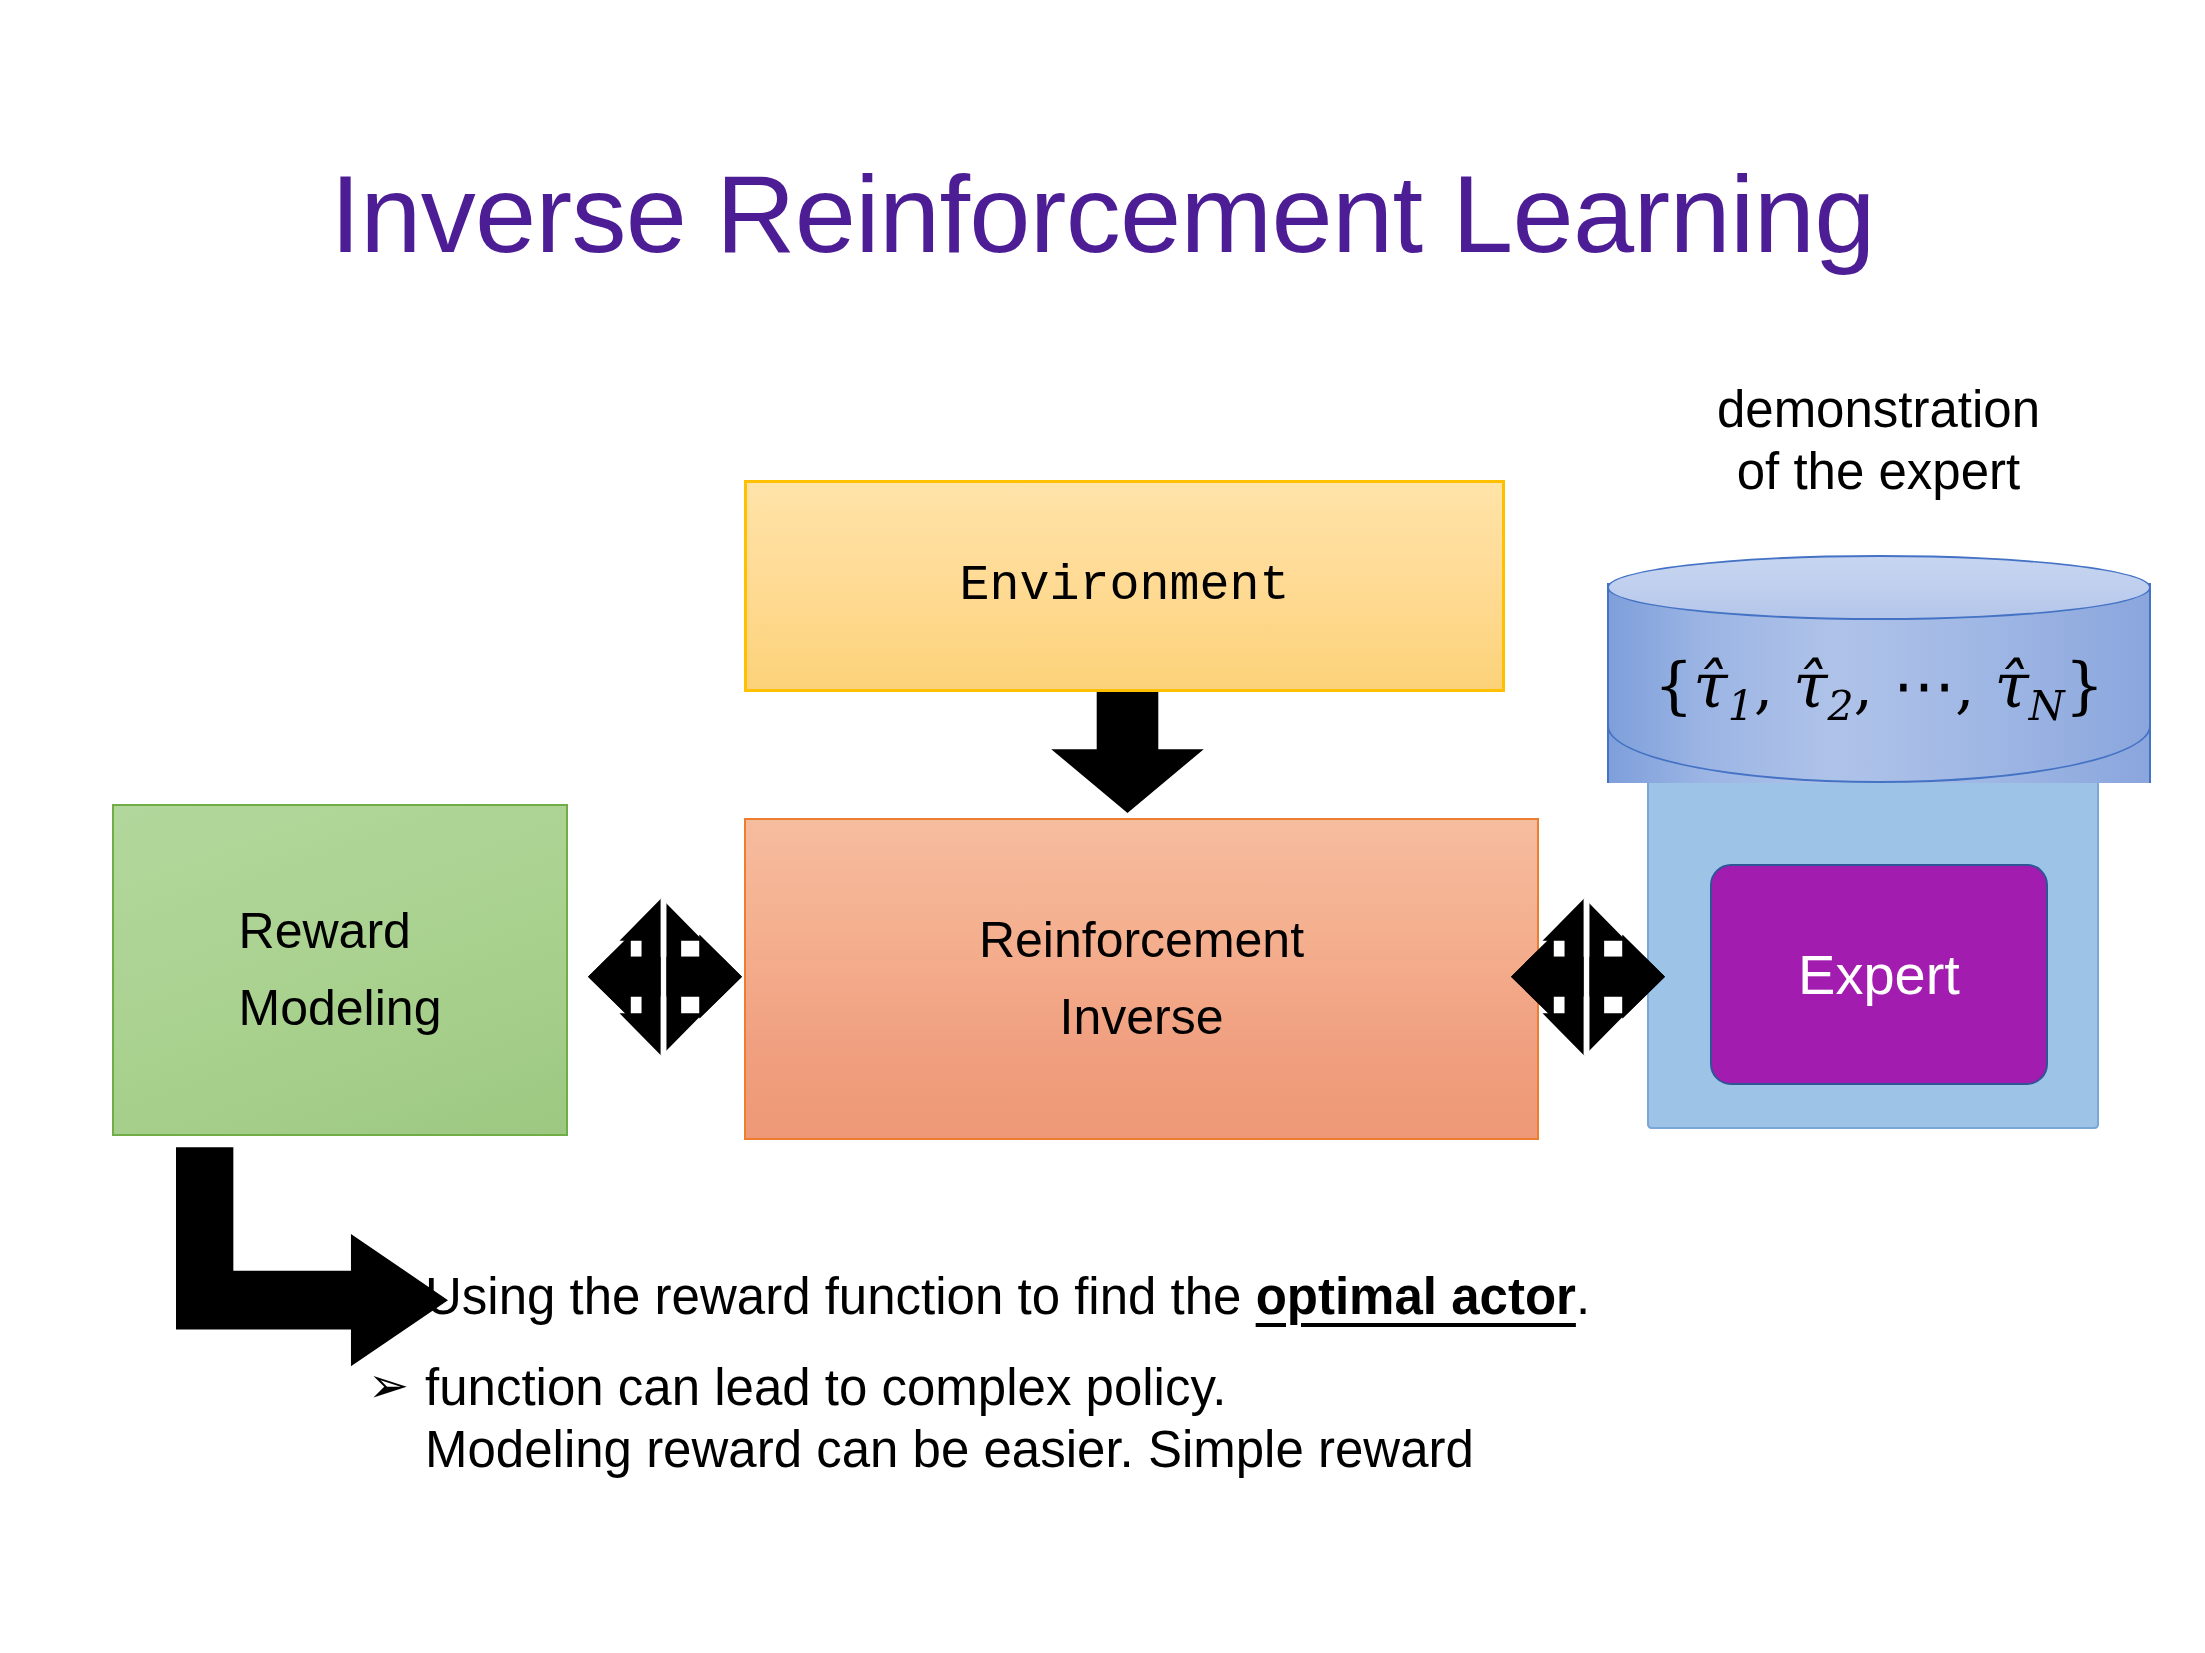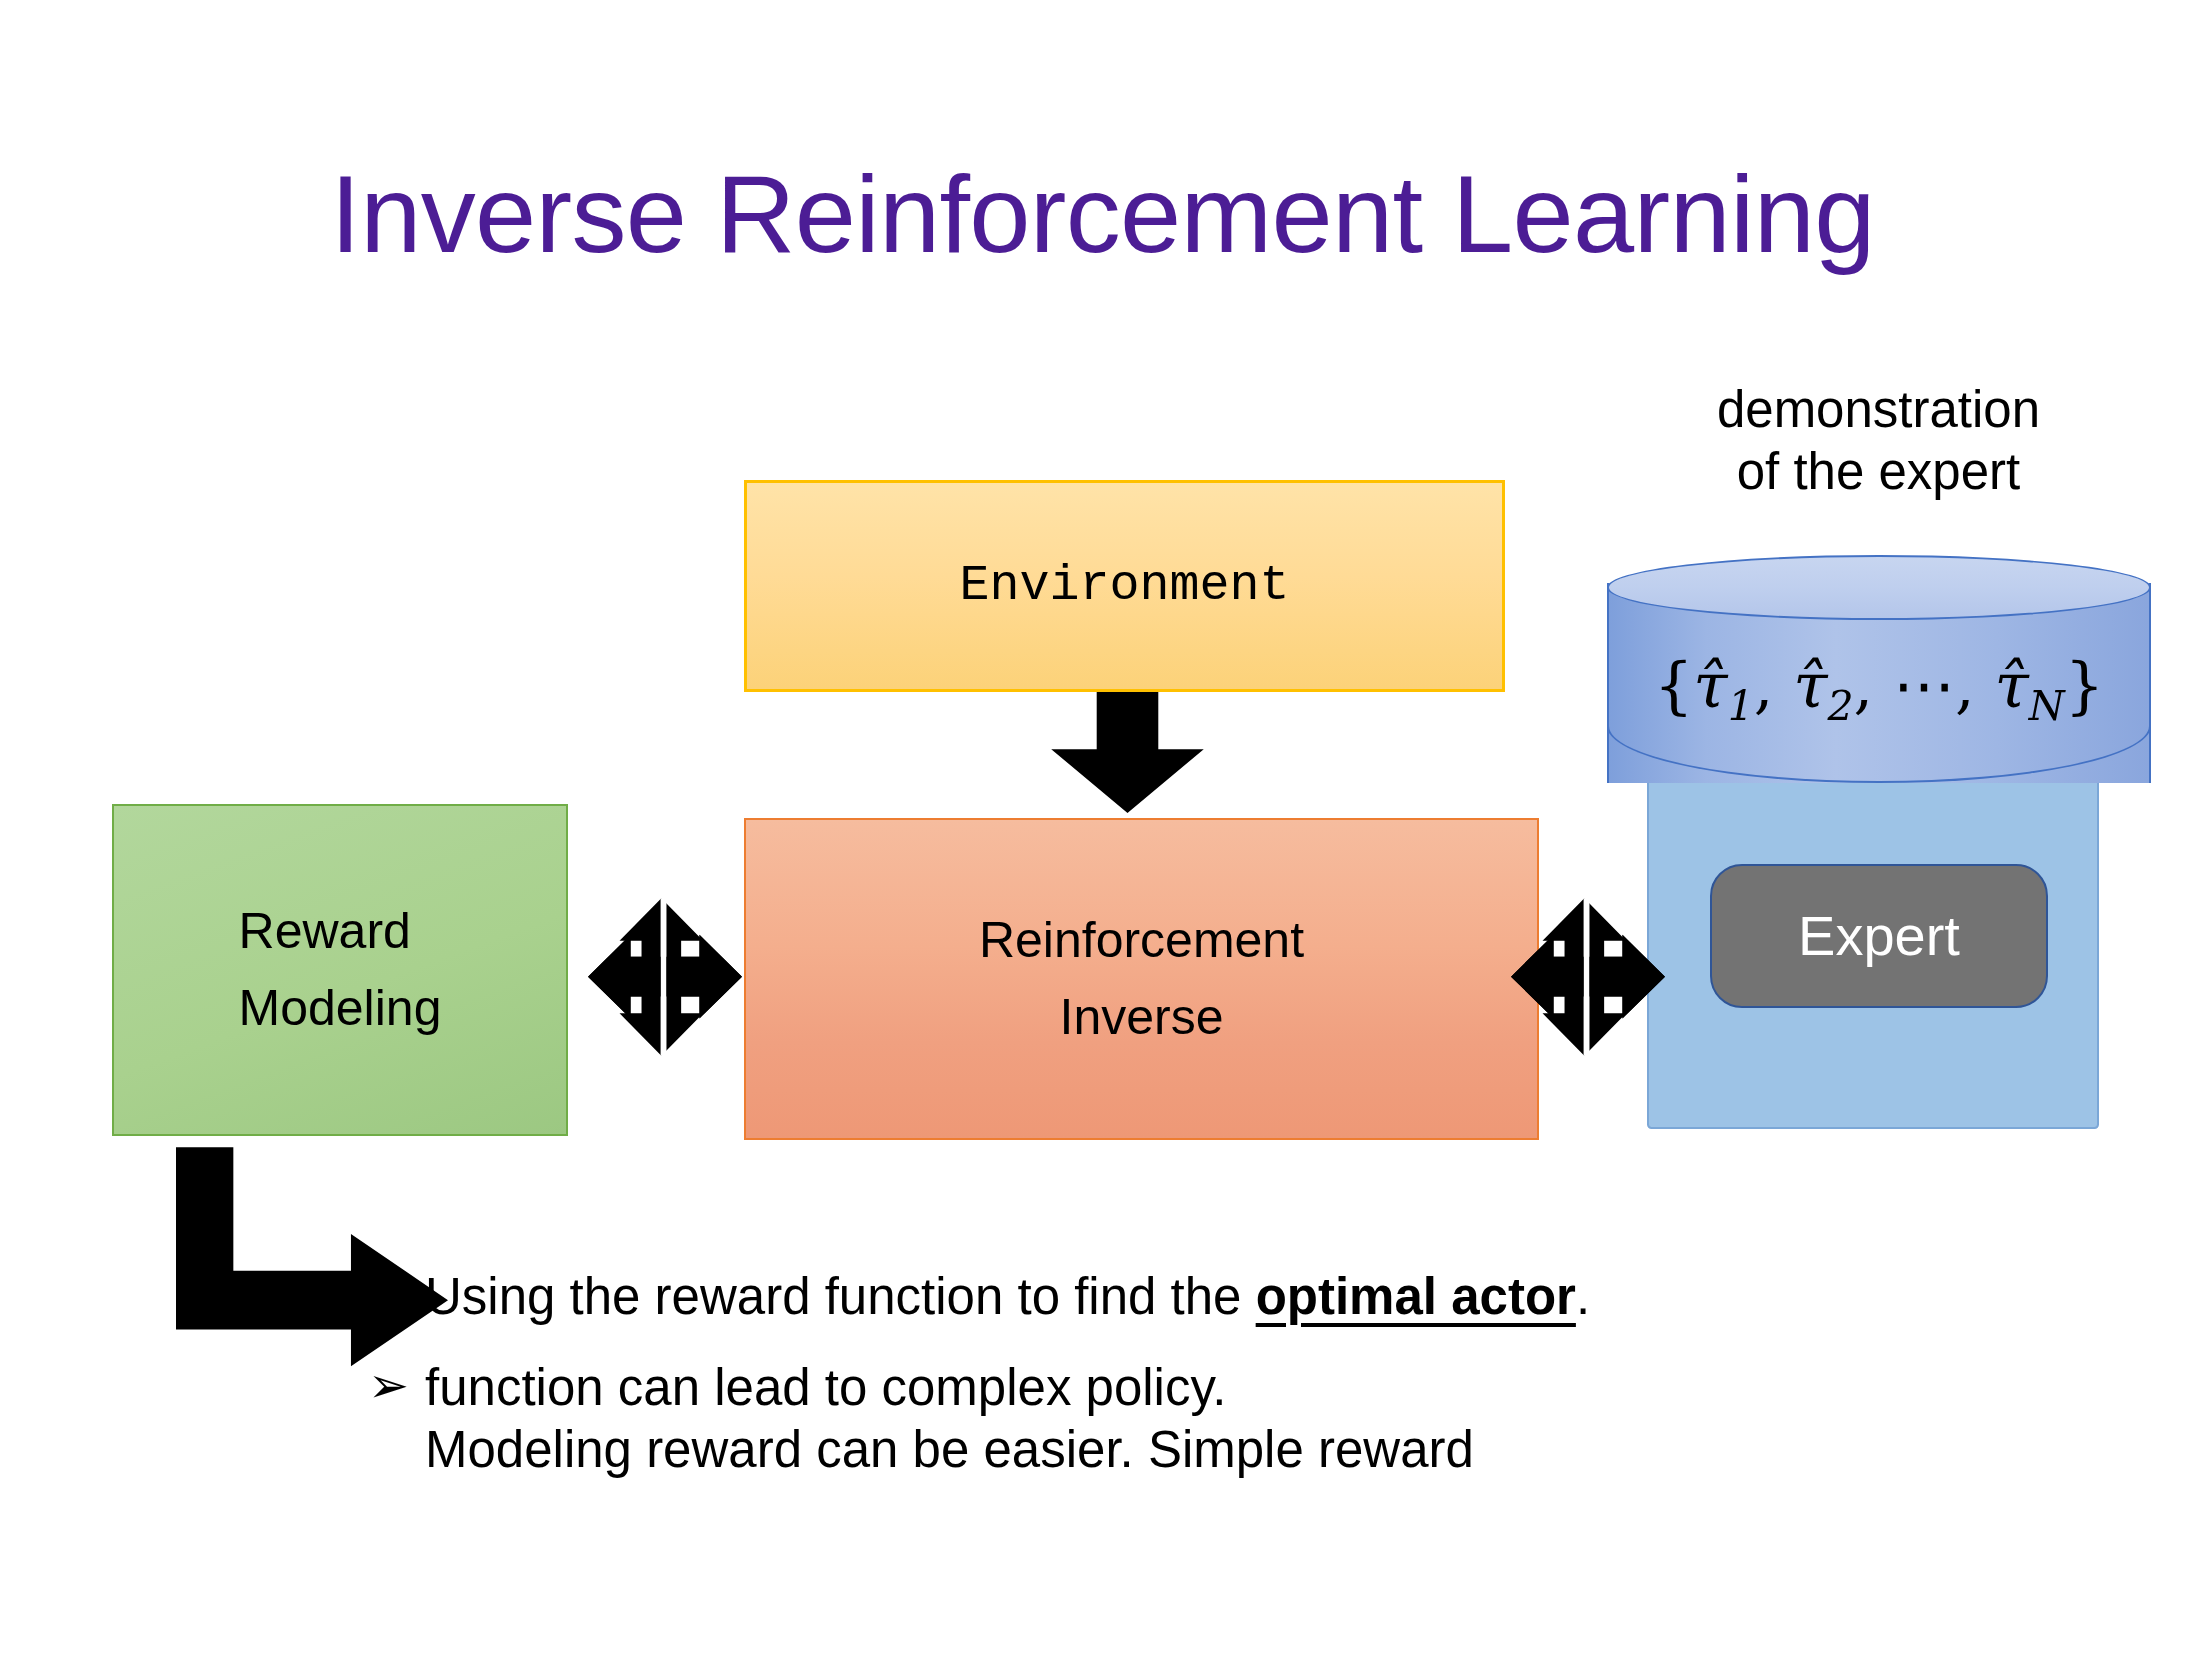--- a/index.html
+++ b/index.html
@@ -203,25 +203,25 @@
     font-style: italic;
   }
   #cyl-label .upright { font-style: normal; }
 
   
   #expert-box {
     position: absolute;
     left: 1710px;
     top: 864px;
     width: 338px;
-    height: 144px;
+    height: 221px;
     box-sizing: border-box;
     border: 2.9px solid #2F5597;
-    border-radius: 32px;
-    background: #737373;
+    border-radius: 21px;
+    background: #a21caf;
     display: flex;
     align-items: center;
     justify-content: center;
   }
   #expert-box .box-label {
     font-size: 56px;
     color: #FFFFFF;
     line-height: 1.1;
   }
 

